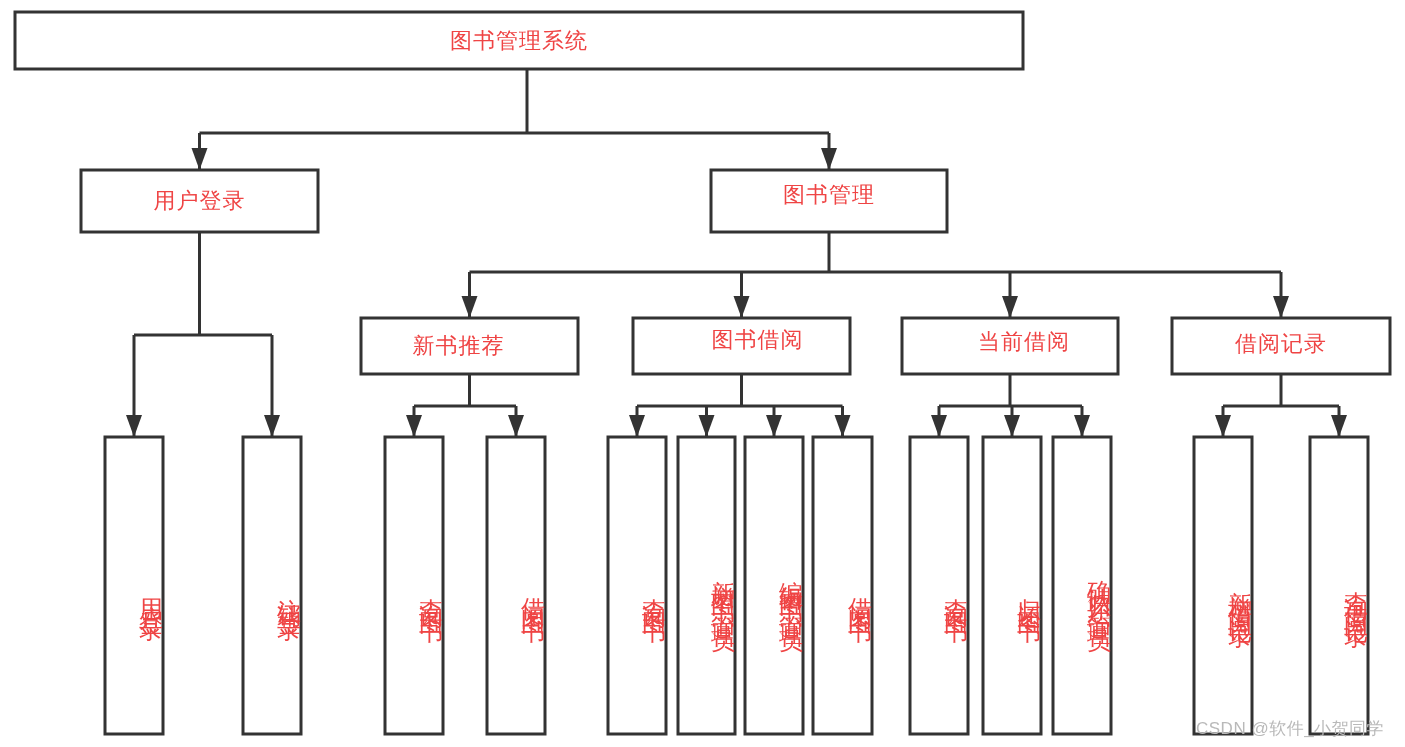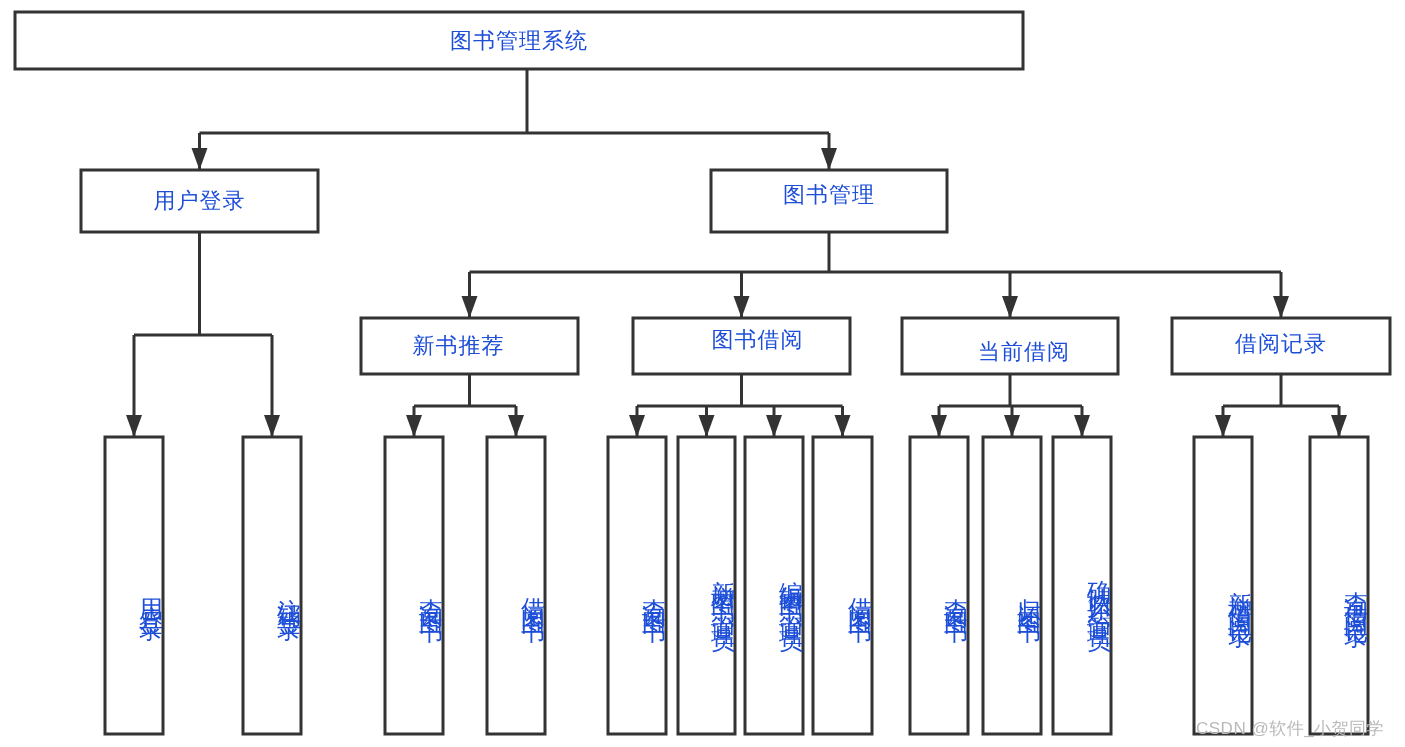--- a/index.html
+++ b/index.html
@@ -32,21 +32,21 @@
   .connector {
     stroke: #333333;
     stroke-width: 3;
     fill: none;
   }
   .arrow-head {
     fill: #333333;
   }
   .node-label {
     position: absolute;
-    color: #1d4ed8;
+    color: #ef4444;
     font-family: Liberation Sans, sans-serif;
     display: flex;
     align-items: center;
     justify-content: center;
     pointer-events: none;
     box-sizing: border-box;
   }
   .label-h {
     font-size: 22px;
     letter-spacing: 1px;
@@ -154,21 +154,21 @@
         <rect x="1310" y="437" width="58" height="297" class="node-box"></rect>
       </g>
   </svg>
 
   <div id="labels">
       <div class="node-label label-h" style="left: 15px; top: 12px; width: 1008px; height: 57px;">图书管理系统</div>
       <div class="node-label label-h" style="left: 81px; top: 170px; width: 237px; height: 62px;">用户登录</div>
       <div class="node-label label-h" style="left: 711px; top: 170px; width: 236px; height: 50px;">图书管理</div>
       <div class="node-label label-h" style="left: 361px; top: 318px; width: 195px; height: 56px;">新书推荐</div>
       <div class="node-label label-h" style="left: 633px; top: 318px; width: 217px; height: 44px; padding-left: 32px;">图书借阅</div>
-      <div class="node-label label-h" style="left: 902px; top: 324px; width: 244px; height: 56px;">当前借阅</div>
+      <div class="node-label label-h" style="left: 902px; top: 314px; width: 244px; height: 56px;">当前借阅</div>
       <div class="node-label label-h" style="left: 1172px; top: 318px; width: 218px; height: 52px;">借阅记录</div>
       <div class="node-label label-v" style="left: 105px; top: 437px; width: 58px; height: 297px;">用户登录</div>
       <div class="node-label label-v" style="left: 243px; top: 437px; width: 58px; height: 297px;">注销登录</div>
       <div class="node-label label-v" style="left: 385px; top: 437px; width: 58px; height: 297px;">查询图书</div>
       <div class="node-label label-v" style="left: 487px; top: 437px; width: 58px; height: 297px;">借阅图书</div>
       <div class="node-label label-v" style="left: 608px; top: 437px; width: 58px; height: 297px;">查询图书</div>
       <div class="node-label label-v" style="left: 678px; top: 437px; width: 57px; height: 297px;">新增图书（管理员）</div>
       <div class="node-label label-v" style="left: 745px; top: 437px; width: 58px; height: 297px;">编辑图书（管理员）</div>
       <div class="node-label label-v" style="left: 813px; top: 437px; width: 59px; height: 297px;">借阅图书</div>
       <div class="node-label label-v" style="left: 910px; top: 437px; width: 58px; height: 297px;">查询图书</div>

